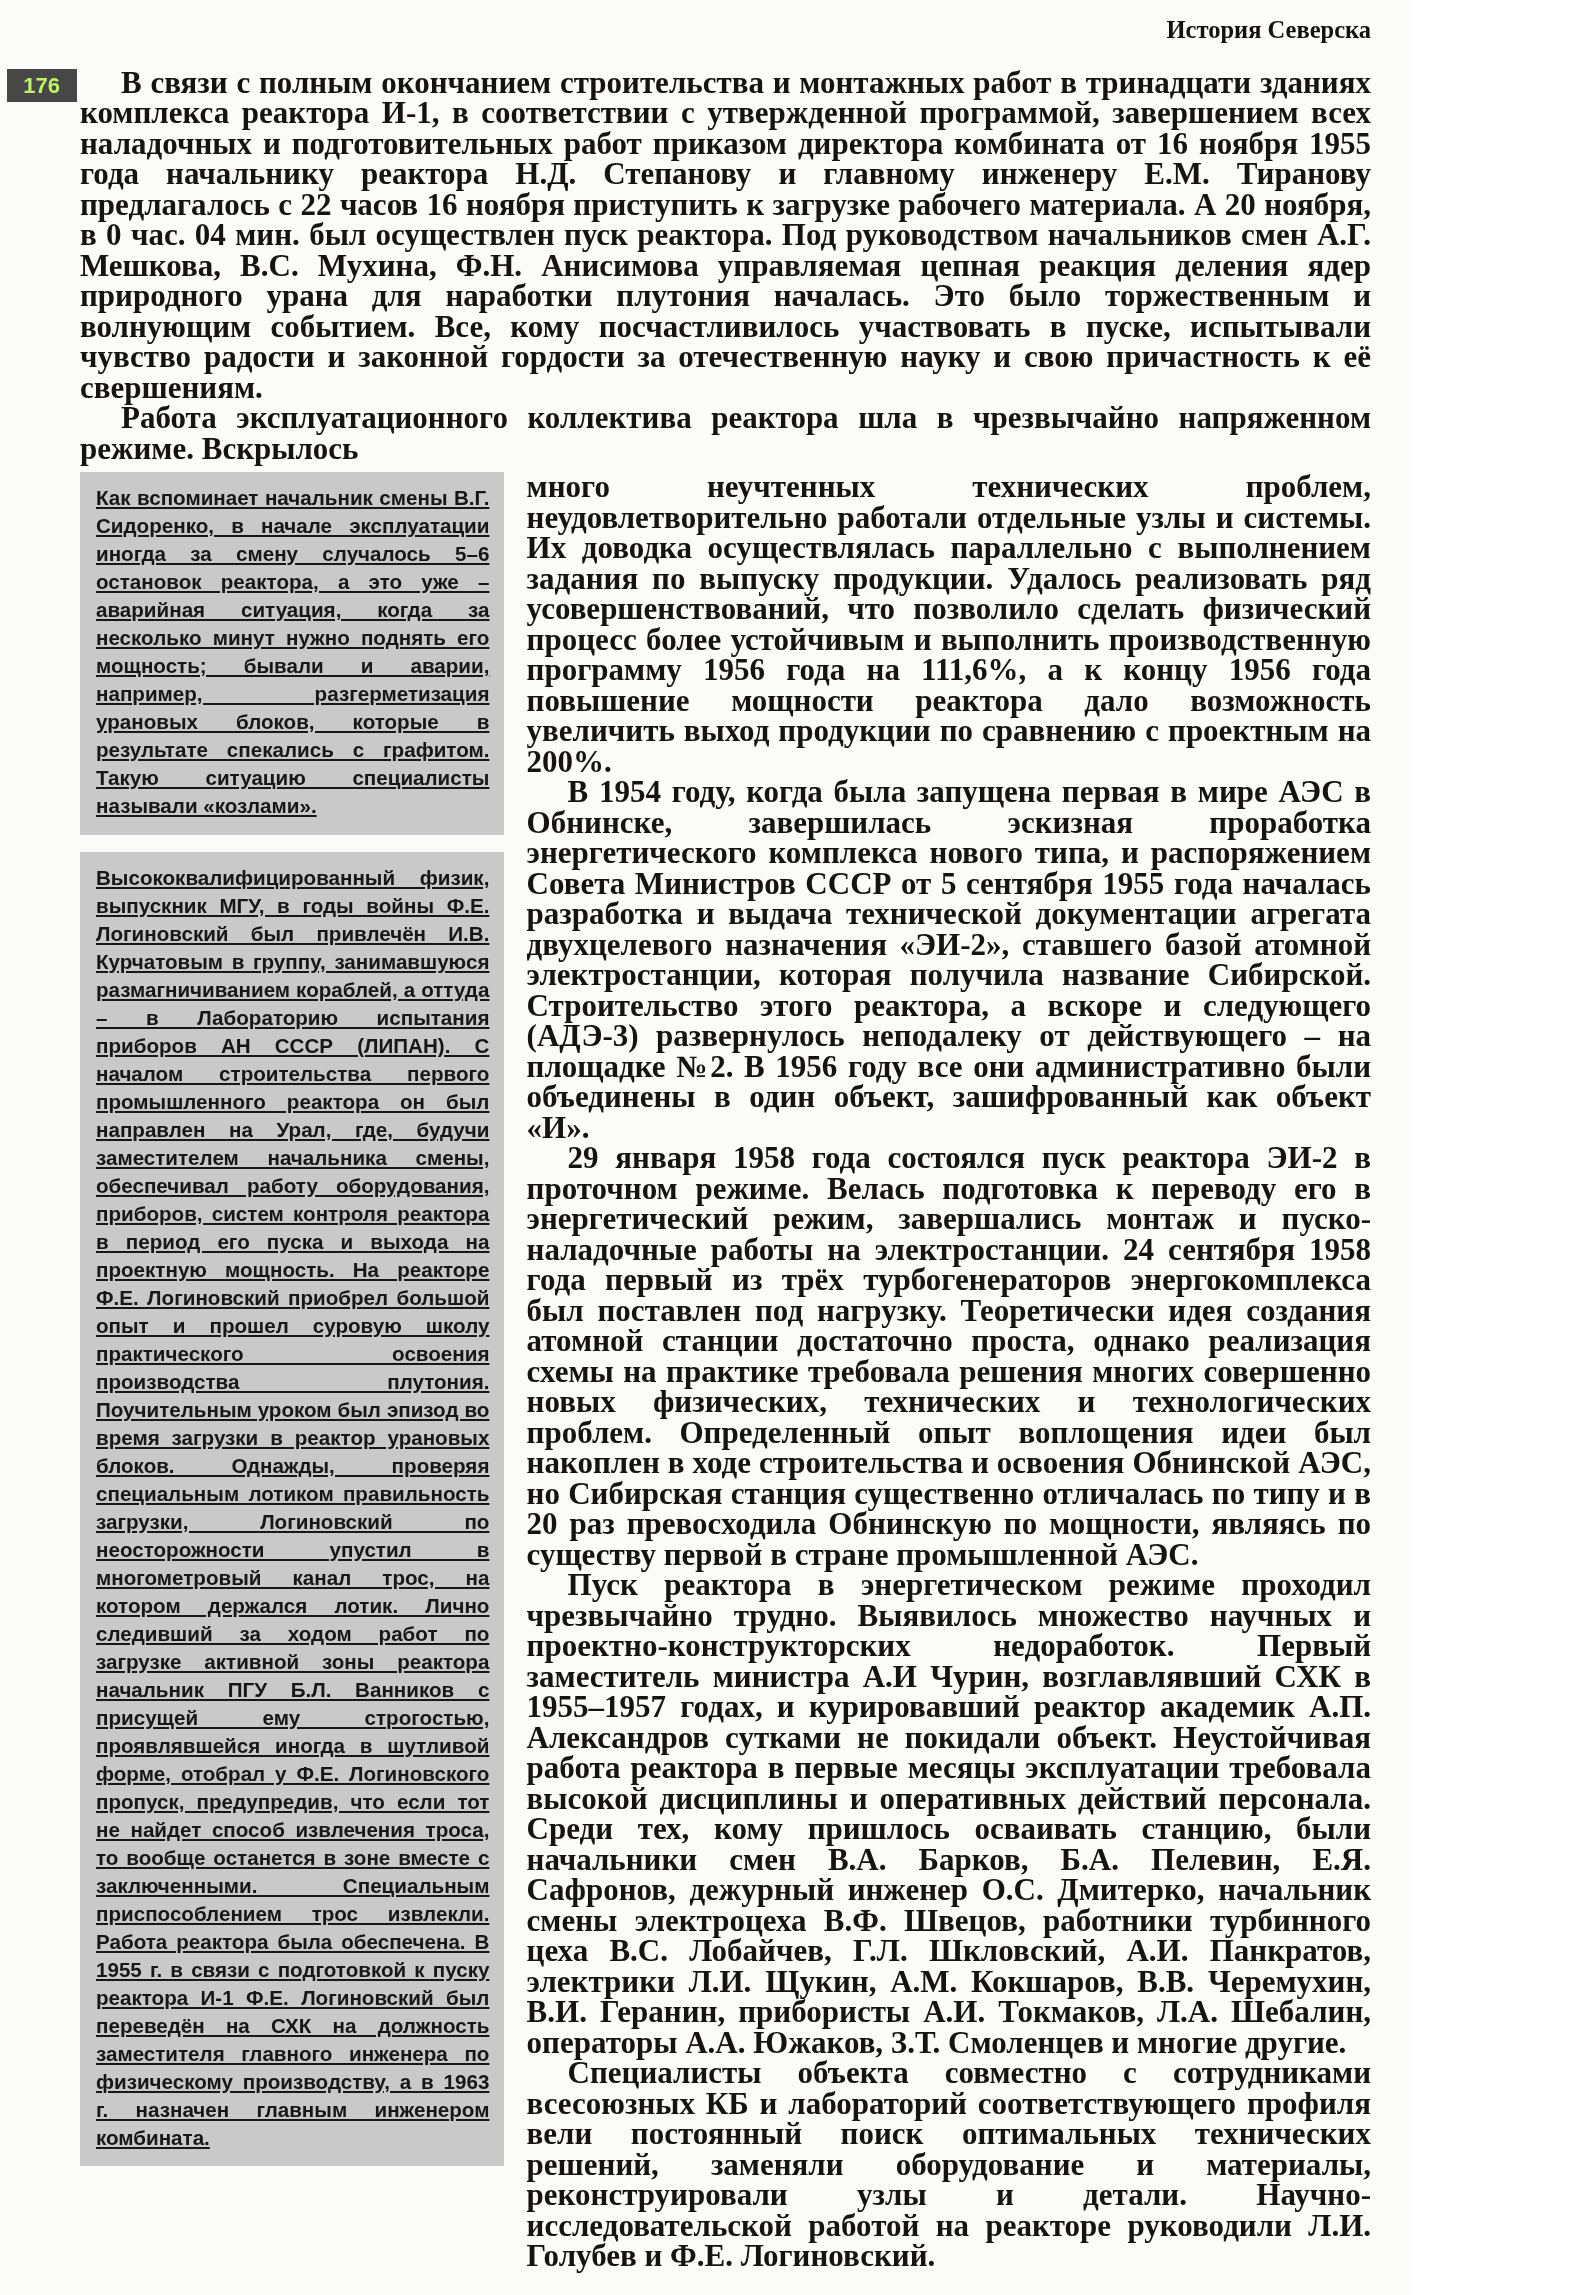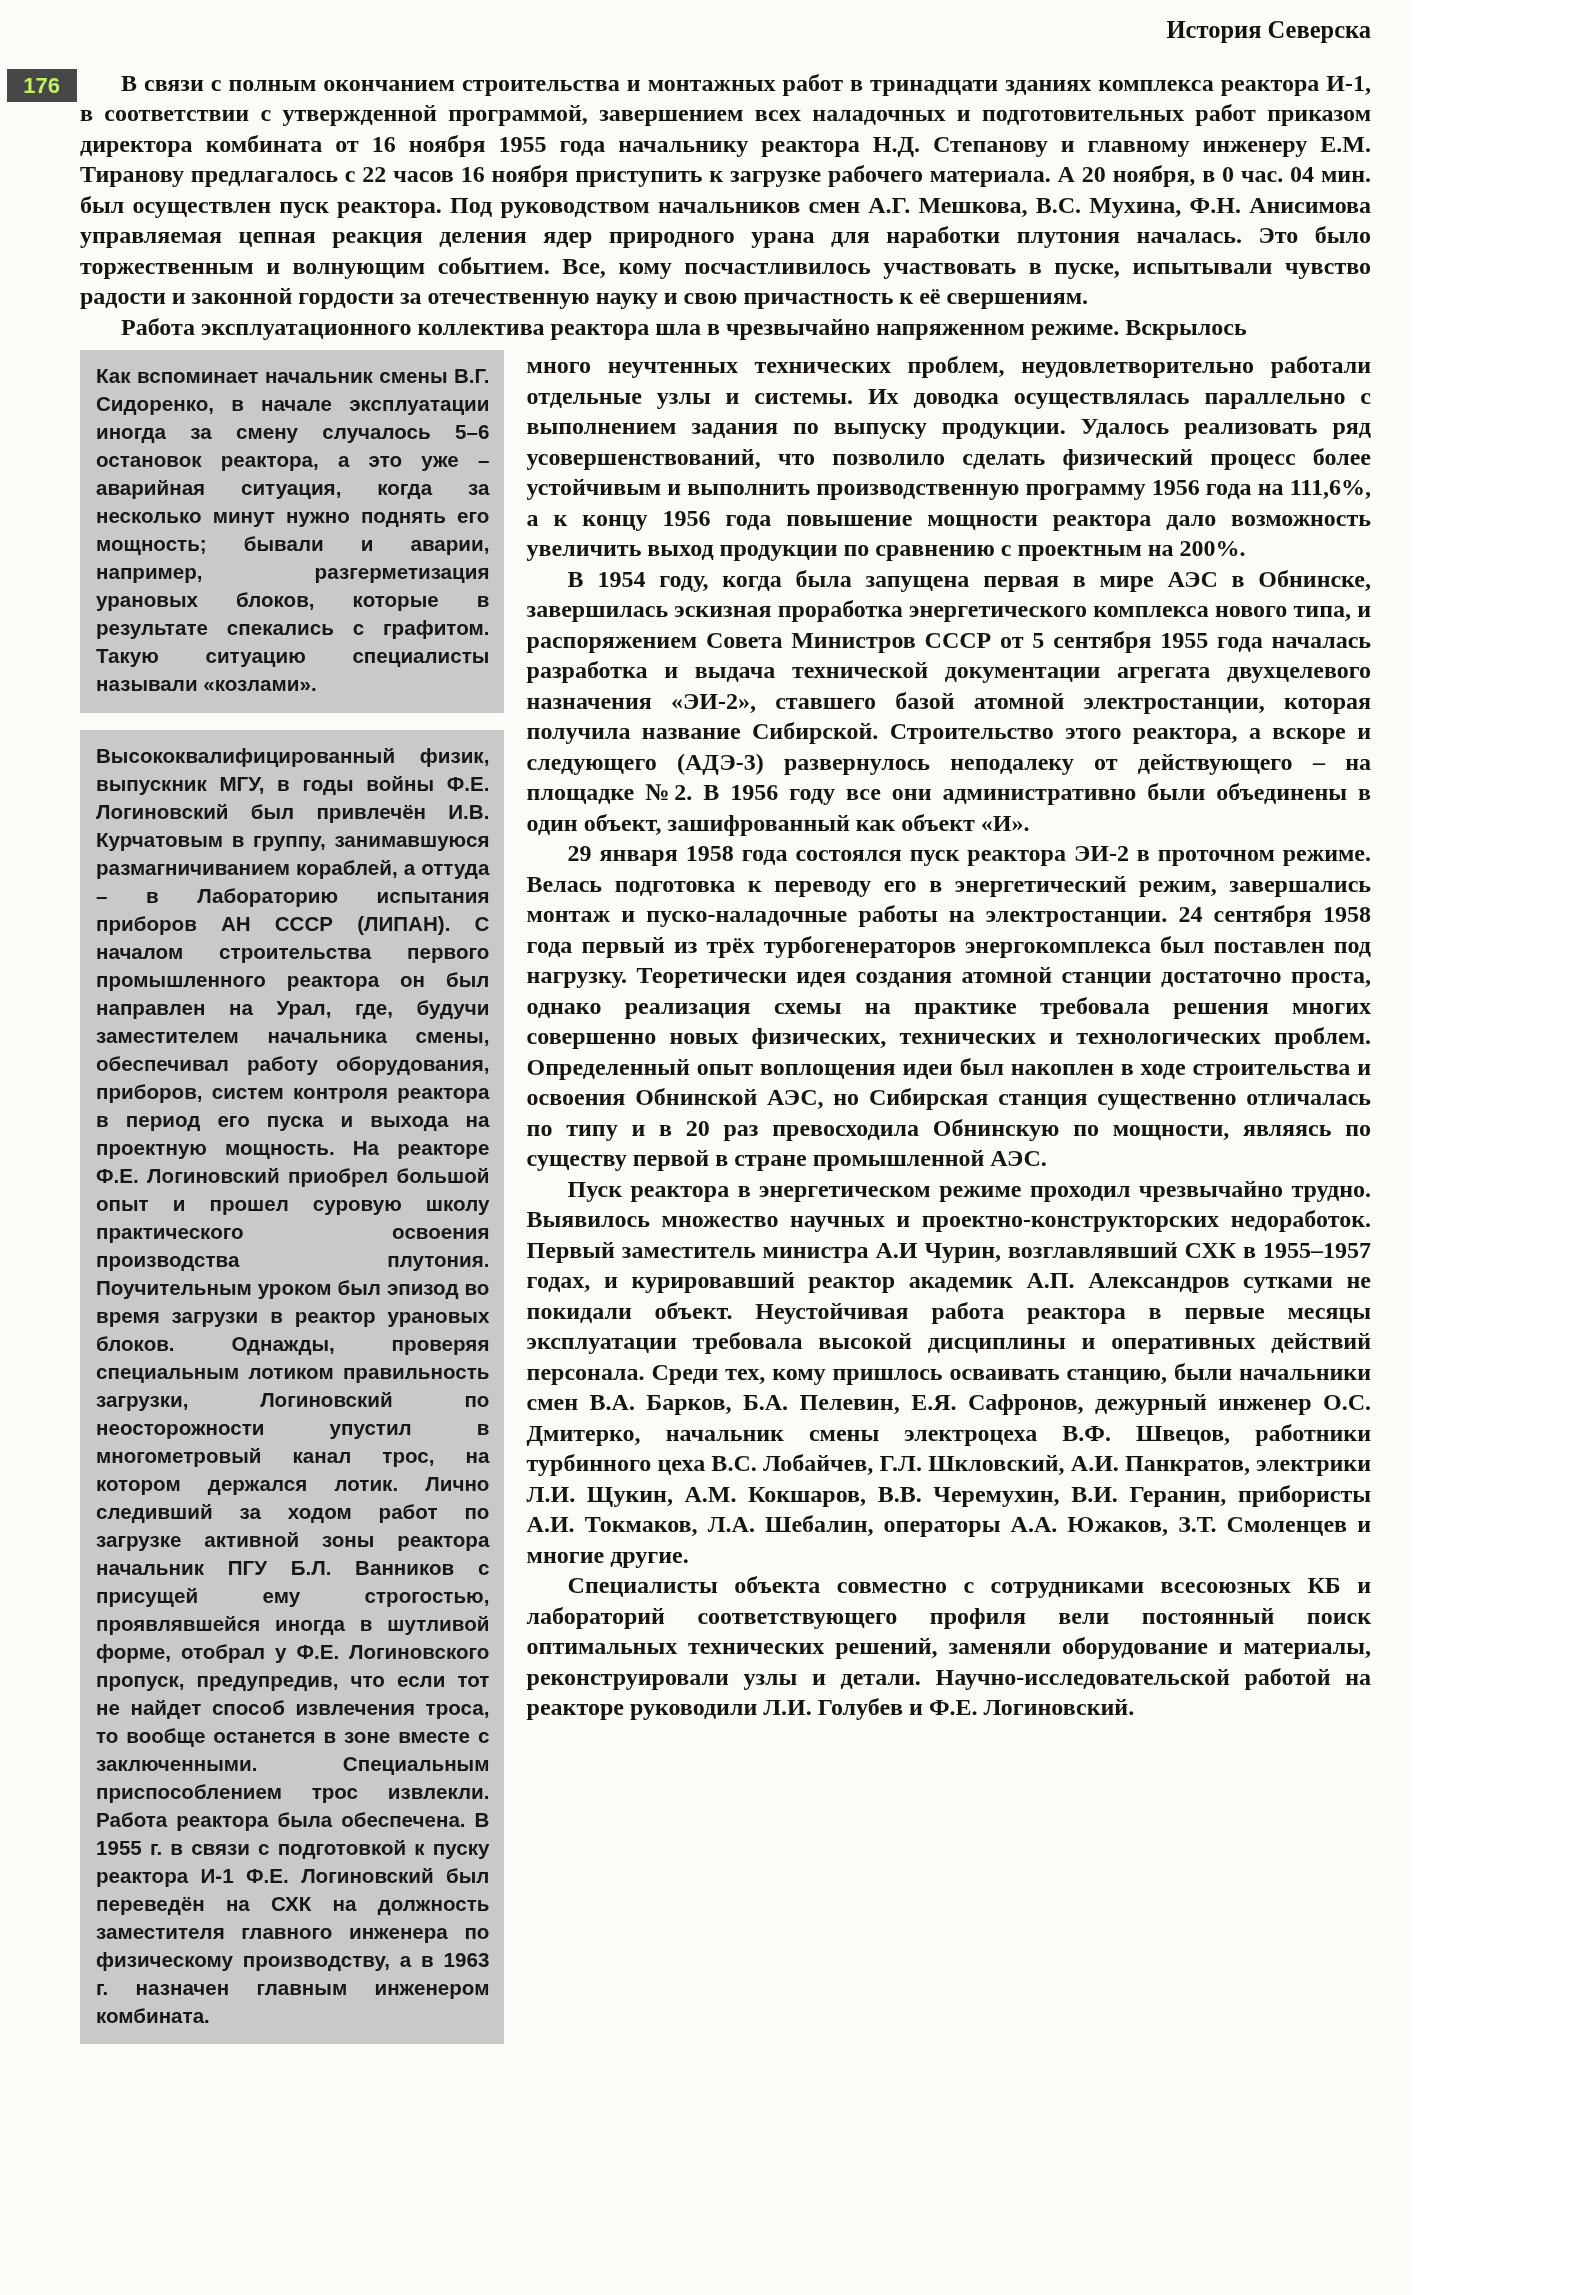--- a/index.html
+++ b/index.html
@@ -36,21 +36,21 @@
     color:#bef264;
     font-family:"Liberation Sans", sans-serif;
     font-weight:700;
     font-size:22px;
     display:flex;
     align-items:center;
     justify-content:center;
   }
 
   .para {
-    font-size:24px;
+    font-size:31px;
     line-height:30.5px;
     font-weight:700;
     text-align:justify;
     color:#161310;
   }
   .indent { text-indent:41px; }
 
   .columns {
     display:flex;
     gap:22.6px;
@@ -70,20 +70,21 @@
     background:#c9c9c9;
     padding:12px 14.6px 14.6px 16px;
   }
   .sidebox p {
     font-family:"Liberation Sans", sans-serif;
     font-weight:700;
     font-size:20.6px;
     line-height:28px;
     text-align:justify;
     color:#171717;
+    text-decoration:underline;
   }
 
   .right-col { flex:1 1 auto; min-width:0; }
 </style>
 </head>
 <body>
 
 <div class="page">
 
   <div class="running-header">История Северска</div>

